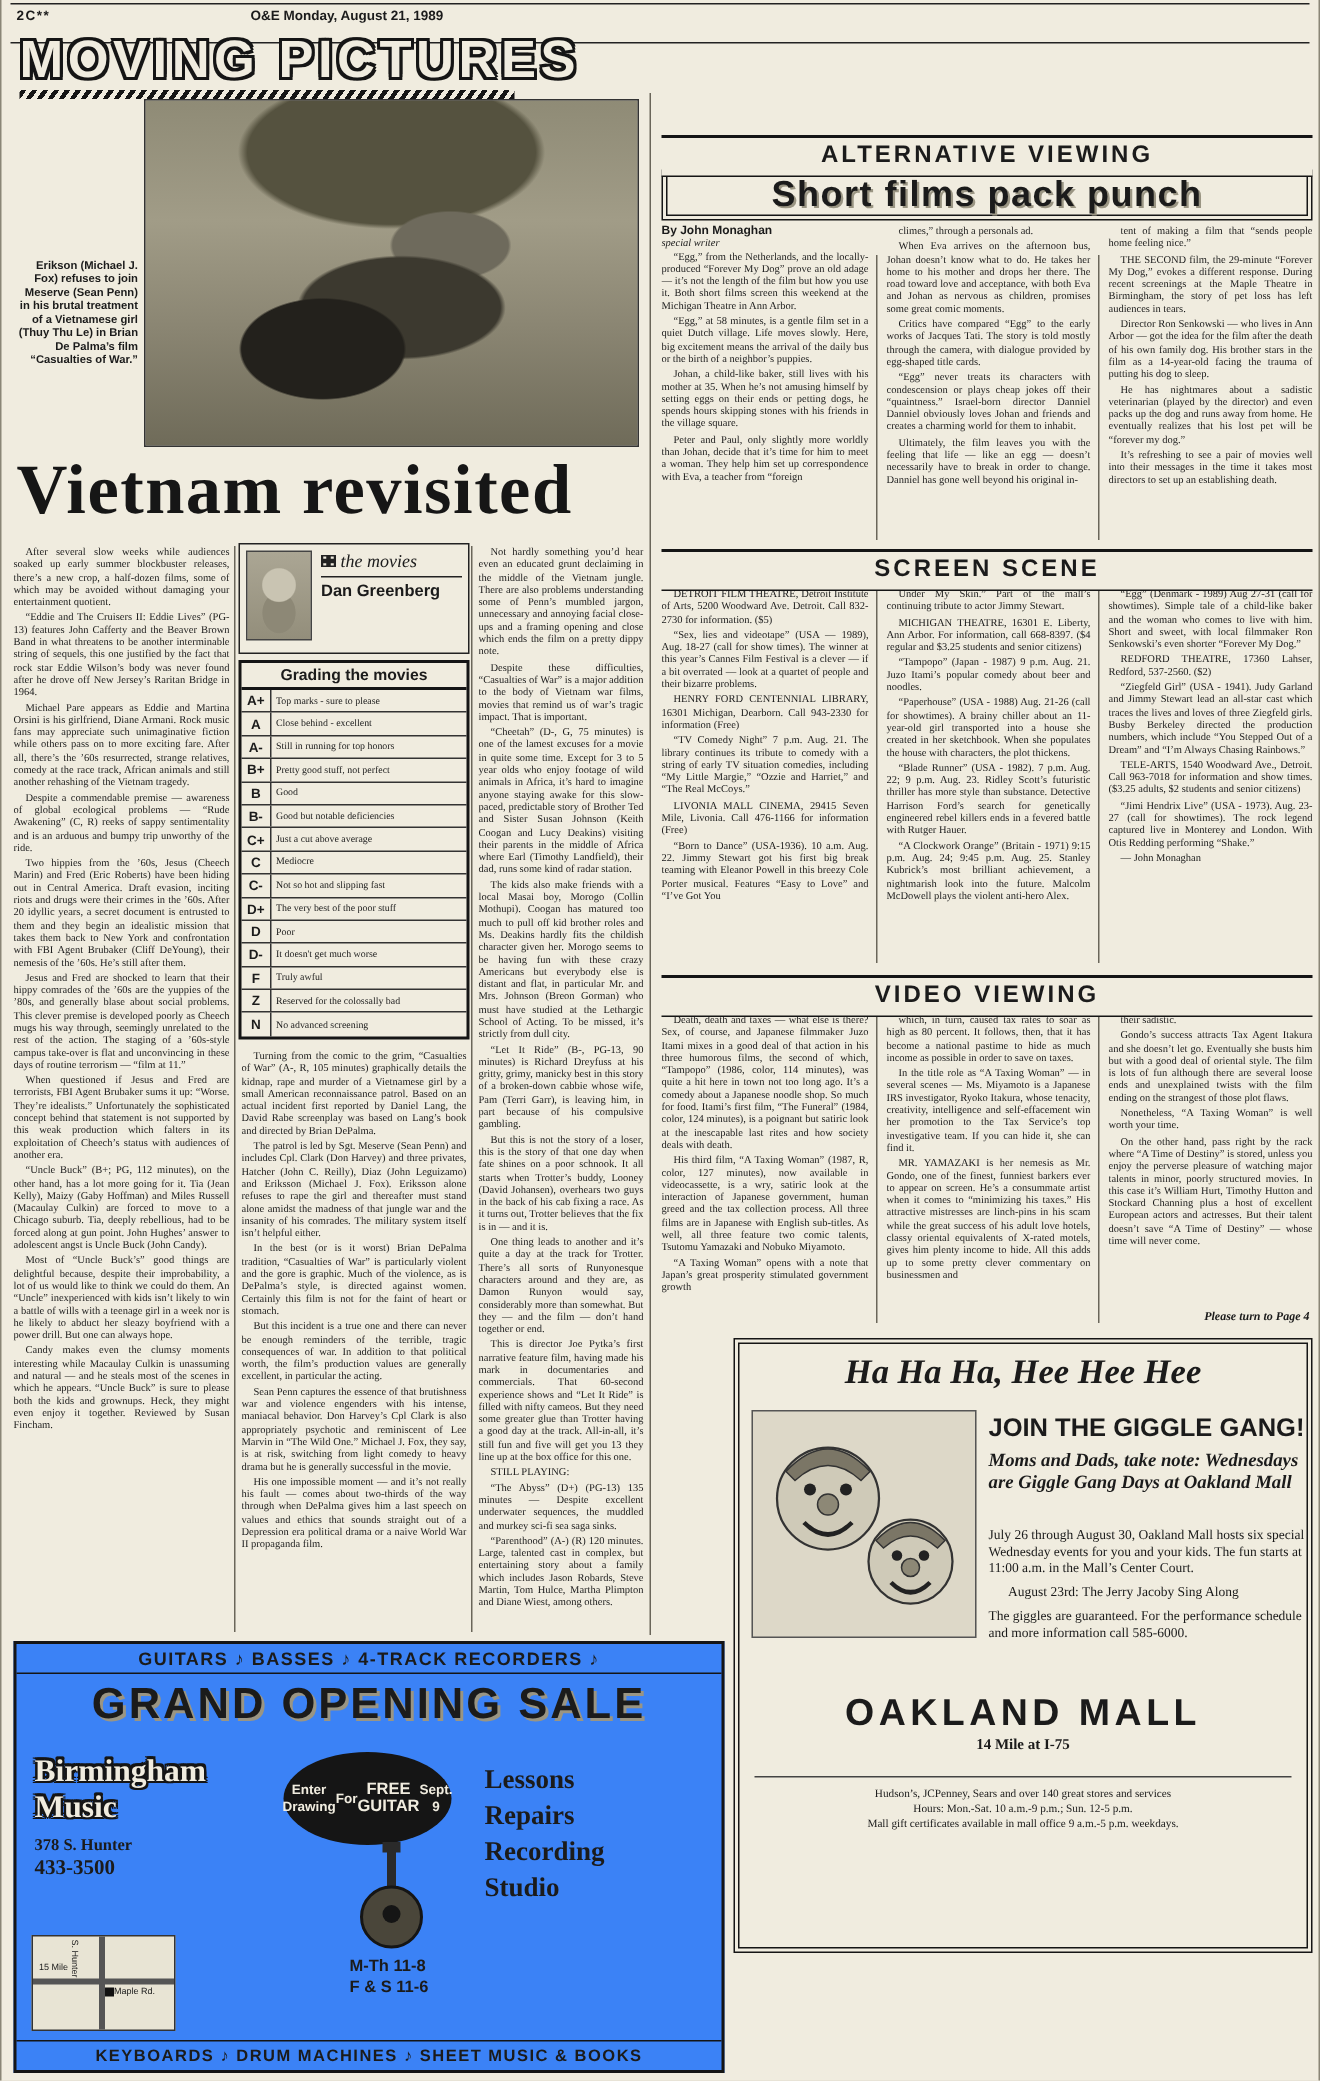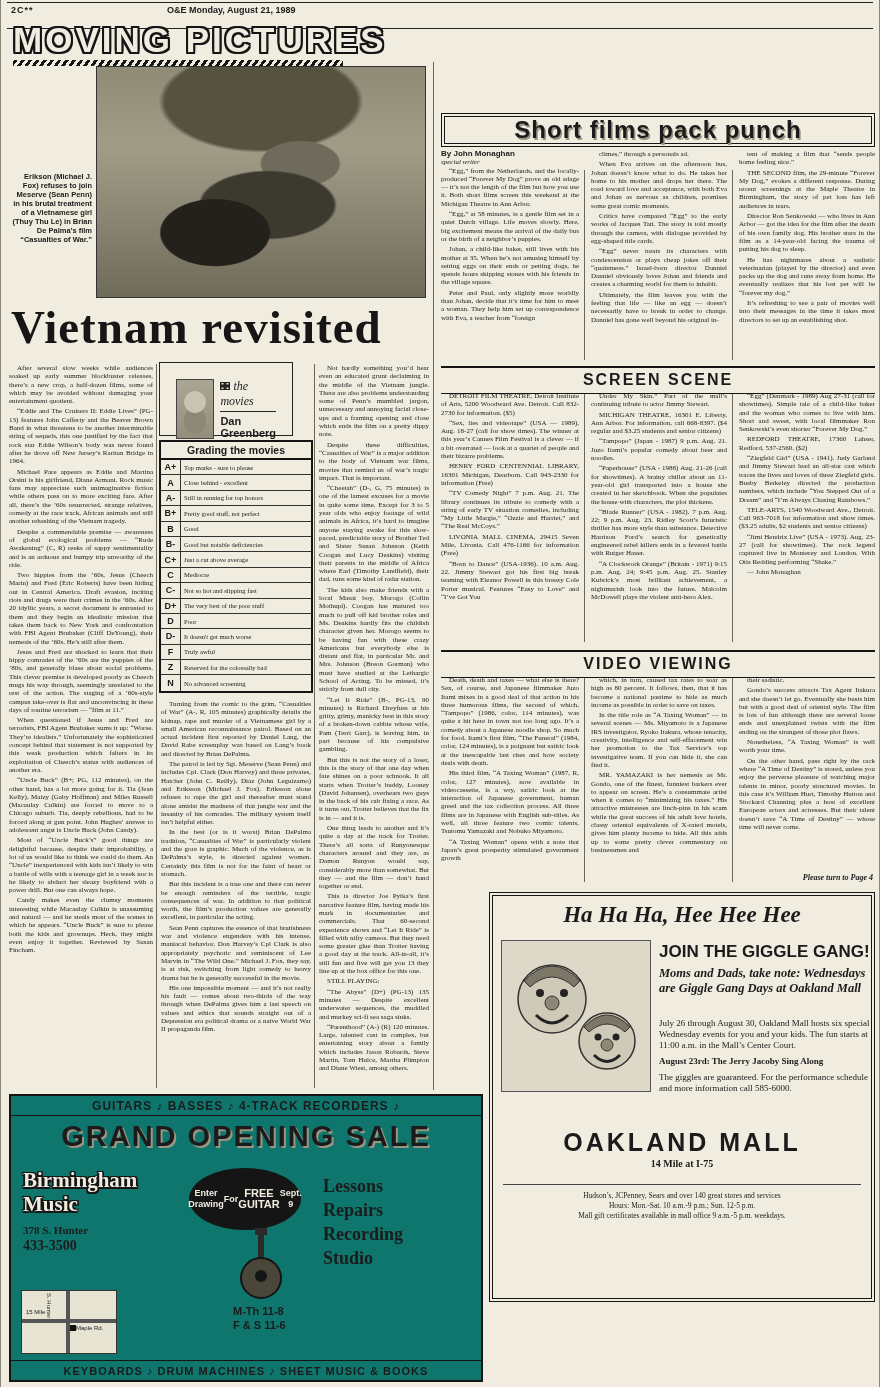--- a/index.html
+++ b/index.html
@@ -28,22 +28,22 @@
   .photo-caption{position:absolute;left:8px;top:172px;width:83px;font-family:"Liberation Sans",sans-serif;
     font-size:7.5px;line-height:9px;font-weight:bold;text-align:right}
   
   .v-headline{position:absolute;left:10px;top:300px;width:420px;font-family:"Liberation Serif",serif;
     font-weight:bold;font-size:47px;letter-spacing:1px;color:#161616}
   
   .coltext{position:absolute;font-size:7px;line-height:8.3px;text-align:justify;overflow:hidden}
   .coltext p{margin:0 0 2px;text-indent:8px}
   .vrule{position:absolute;width:1px;background:#6a665a}
   
-  .movies-box{position:absolute;left:158px;top:362px;width:134px;height:74px;border:1px solid #222;
-    background:#f0ecdf;display:flex;padding:16px}
+  .movies-box{position:absolute;left:158px;top:362px;width:154px;height:74px;border:1px solid #222;
+    background:#f0ecdf;display:flex;padding:4px}
   .mug{width:44px;height:60px;border:1px solid #444;
     background:radial-gradient(circle at 50% 38%,#c9c4b2 0 26%,transparent 28%),
                radial-gradient(ellipse 18px 22px at 50% 70%,#8d8876 0 60%,transparent 63%),
                linear-gradient(180deg,#aba694 0%,#938e7b 100%)}
   .movies-box .mtxt{flex:1;padding-left:6px}
   .movies-box .mtitle{font-size:12px;font-style:italic;border-bottom:1px solid #222;padding-bottom:2px;margin-bottom:3px}
   .movies-box .mauthor{font-family:"Liberation Sans",sans-serif;font-weight:bold;font-size:11px}
   
   .grading{position:absolute;left:158px;top:440px;width:154px;border:2px solid #151515;background:#f0ecdf}
   .grading .gtitle{font-family:"Liberation Sans",sans-serif;font-weight:bold;font-size:10.5px;
@@ -63,26 +63,26 @@
   .byline b{font-size:8px;font-family:"Liberation Sans",sans-serif}
   .byline .bl2{font-size:7px;font-style:italic;display:block;margin-bottom:0}
   
   .giggle-ad{position:absolute;left:488px;top:892px;width:386px;height:410px;border:4px double #151515;background:#f0ecdf}
   .gig-script{position:absolute;left:0;right:0;top:6px;text-align:center;font-style:italic;font-size:23px;font-weight:bold}
   .gig-clowns{position:absolute;left:8px;top:44px;width:150px;height:152px;border:1px solid #555;background:#ddd8c8}
   .gig-head{position:absolute;left:166px;top:46px;width:212px;font-family:"Liberation Sans",sans-serif;
     font-weight:800;font-size:17px}
   .gig-sub{position:absolute;left:166px;top:70px;width:212px;font-style:italic;font-weight:bold;font-size:12.5px;line-height:15px}
   .gig-body{position:absolute;left:166px;top:122px;width:212px;font-size:9px;line-height:11px}
-  .gig-body .b2{font-weight:bold;margin:5px 0}
+  .gig-body .b2{font-weight:normal;margin:5px 13px}
   .gig-logo{position:absolute;left:0;right:0;top:232px;text-align:center;font-family:"Liberation Sans",sans-serif;
     font-weight:800;font-size:25px;letter-spacing:3px}
   .gig-logo-sub{position:absolute;left:0;right:0;top:262px;text-align:center;font-weight:bold;font-size:10px}
   .gig-fine{position:absolute;left:10px;right:10px;top:288px;text-align:center;font-size:7.5px;line-height:10px;border-top:1px solid #444;padding-top:6px}
-  .music-ad{position:absolute;left:8px;top:1094px;width:474px;height:288px;border:2px solid #151515;background:#0f766e}
+  .music-ad{position:absolute;left:8px;top:1094px;width:474px;height:288px;border:2px solid #151515;background:#3b82f6}
   .mus-top{position:absolute;left:0;right:0;top:0;height:20px;border-bottom:1px solid #151515;text-align:center;
     font-family:"Liberation Sans",sans-serif;font-weight:bold;font-size:12px;line-height:20px;letter-spacing:1px}
   .mus-head{position:absolute;left:0;right:0;top:24px;text-align:center;font-family:"Liberation Sans",sans-serif;
     font-weight:800;font-size:29px;letter-spacing:2px;text-shadow:2px 2px 0 #9a9583}
   .mus-store{position:absolute;left:12px;top:72px;width:160px;font-size:21px;font-weight:bold;color:#f0ecdf;line-height:24px;
     text-shadow:-1.5px -1.5px 0 #151515,1.5px -1.5px 0 #151515,-1.5px 1.5px 0 #151515,1.5px 1.5px 0 #151515,0 -1.5px 0 #151515,0 1.5px 0 #151515,-1.5px 0 0 #151515,1.5px 0 0 #151515}
   .mus-addr{position:absolute;left:12px;top:128px;font-weight:bold;font-size:11px}
   .mus-phone{position:absolute;left:12px;top:142px;font-weight:bold;font-size:14px}
   .mus-badge{position:absolute;left:178px;top:72px;width:112px;height:62px;background:#151515;color:#f0ecdf;
     border-radius:50%;display:flex;flex-direction:row;align-items:center;justify-content:center;
@@ -122,20 +122,21 @@
   <div class="vrule" style="left:432px;top:62px;height:1028px"></div>
   <div class="vrule" style="left:155px;top:364px;height:724px"></div>
   <div class="vrule" style="left:313px;top:364px;height:724px"></div>
   <div class="vrule" style="left:583px;top:170px;height:190px"></div>
   <div class="vrule" style="left:731px;top:170px;height:190px"></div>
   <div class="vrule" style="left:583px;top:392px;height:250px"></div>
   <div class="vrule" style="left:731px;top:392px;height:250px"></div>
   <div class="vrule" style="left:583px;top:676px;height:206px"></div>
   <div class="vrule" style="left:731px;top:676px;height:206px"></div>
 
+  <div class="banner" style="top:90px">ALTERNATIVE VIEWING</div>
   <div class="shortfilms-box">Short films pack punch</div>
   <div class="coltext" style="left:440px;top:150px;width:138px;height:212px">
     <div class="byline">
       <b>By John Monaghan</b>
       <span class="bl2">special writer</span>
     </div>
     <div>
         <p>“Egg,” from the Netherlands, and the locally-produced “Forever My Dog” prove an old adage — it’s not the length of the film but how you use it. Both short films screen this weekend at the Michigan Theatre in Ann Arbor.</p>
         <p>“Egg,” at 58 minutes, is a gentle film set in a quiet Dutch village. Life moves slowly. Here, big excitement means the arrival of the daily bus or the birth of a neighbor’s puppies.</p>
         <p>Johan, a child-like baker, still lives with his mother at 35. When he’s not amusing himself by setting eggs on their ends or petting dogs, he spends hours skipping stones with his friends in the village square.</p>
@@ -147,21 +148,21 @@
       <p>When Eva arrives on the afternoon bus, Johan doesn’t know what to do. He takes her home to his mother and drops her there. The road toward love and acceptance, with both Eva and Johan as nervous as children, promises some great comic moments.</p>
       <p>Critics have compared “Egg” to the early works of Jacques Tati. The story is told mostly through the camera, with dialogue provided by egg-shaped title cards.</p>
       <p>“Egg” never treats its characters with condescension or plays cheap jokes off their “quaintness.” Israel-born director Danniel Danniel obviously loves Johan and friends and creates a charming world for them to inhabit.</p>
       <p>Ultimately, the film leaves you with the feeling that life — like an egg — doesn’t necessarily have to break in order to change. Danniel has gone well beyond his original in-</p>
     </div>
   <div class="coltext" style="left:738px;top:150px;width:136px;height:212px">
       <p>tent of making a film that “sends people home feeling nice.”</p>
       <p>THE SECOND film, the 29-minute “Forever My Dog,” evokes a different response. During recent screenings at the Maple Theatre in Birmingham, the story of pet loss has left audiences in tears.</p>
       <p>Director Ron Senkowski — who lives in Ann Arbor — got the idea for the film after the death of his own family dog. His brother stars in the film as a 14-year-old facing the trauma of putting his dog to sleep.</p>
       <p>He has nightmares about a sadistic veterinarian (played by the director) and even packs up the dog and runs away from home. He eventually realizes that his lost pet will be “forever my dog.”</p>
-      <p>It’s refreshing to see a pair of movies well into their messages in the time it takes most directors to set up an establishing shot.</p>
+      <p>It’s refreshing to see a pair of movies well into their messages in the time it takes most directors to set up an establishing death.</p>
     </div>
 
   <div class="banner" style="top:366px">SCREEN SCENE</div>
   <div class="coltext" style="left:440px;top:392px;width:138px;height:250px">
       <p>DETROIT FILM THEATRE, Detroit Institute of Arts, 5200 Woodward Ave. Detroit. Call 832-2730 for information. ($5)</p>
       <p>“Sex, lies and videotape” (USA — 1989), Aug. 18-27 (call for show times). The winner at this year’s Cannes Film Festival is a clever — if a bit overrated — look at a quartet of people and their bizarre problems.</p>
       <p>HENRY FORD CENTENNIAL LIBRARY, 16301 Michigan, Dearborn. Call 943-2330 for information (Free)</p>
       <p>“TV Comedy Night” 7 p.m. Aug. 21. The library continues its tribute to comedy with a string of early TV situation comedies, including “My Little Margie,” “Ozzie and Harriet,” and “The Real McCoys.”</p>
       <p>LIVONIA MALL CINEMA, 29415 Seven Mile, Livonia. Call 476-1166 for information (Free)</p>
       <p>“Born to Dance” (USA-1936). 10 a.m. Aug. 22. Jimmy Stewart got his first big break teaming with Eleanor Powell in this breezy Cole Porter musical. Features “Easy to Love” and “I’ve Got You</p>

